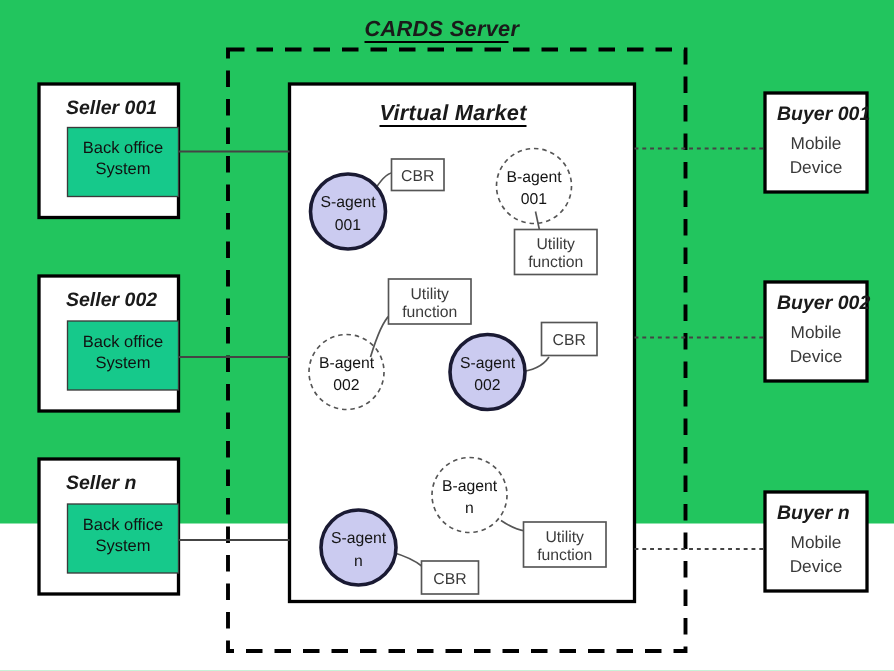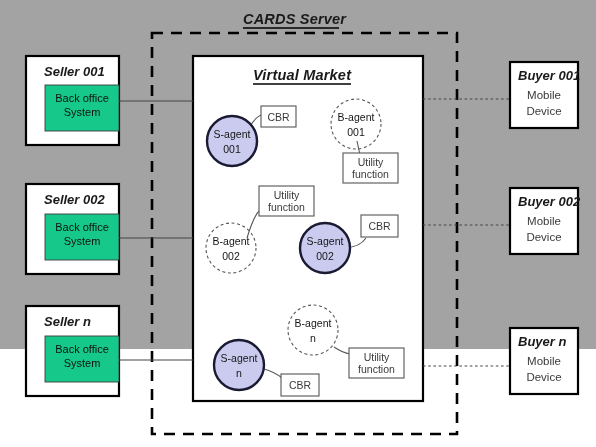--- a/index.html
+++ b/index.html
@@ -10,21 +10,21 @@
   body {
     width: 596px;
     height: 447px;
     font-family: "Liberation Sans", sans-serif;
     overflow: hidden;
   }
   #diagram-root {
     position: relative;
     width: 596px;
     height: 349px;
-    background: #a3a3a3;
+    background: #22c55e;
     text-align: right;
   }
   svg#diagram-svg {
     position: absolute;
     top: 0;
     left: 0;
     width: 596px;
     height: 447px;
   }
   .box-stroke {

